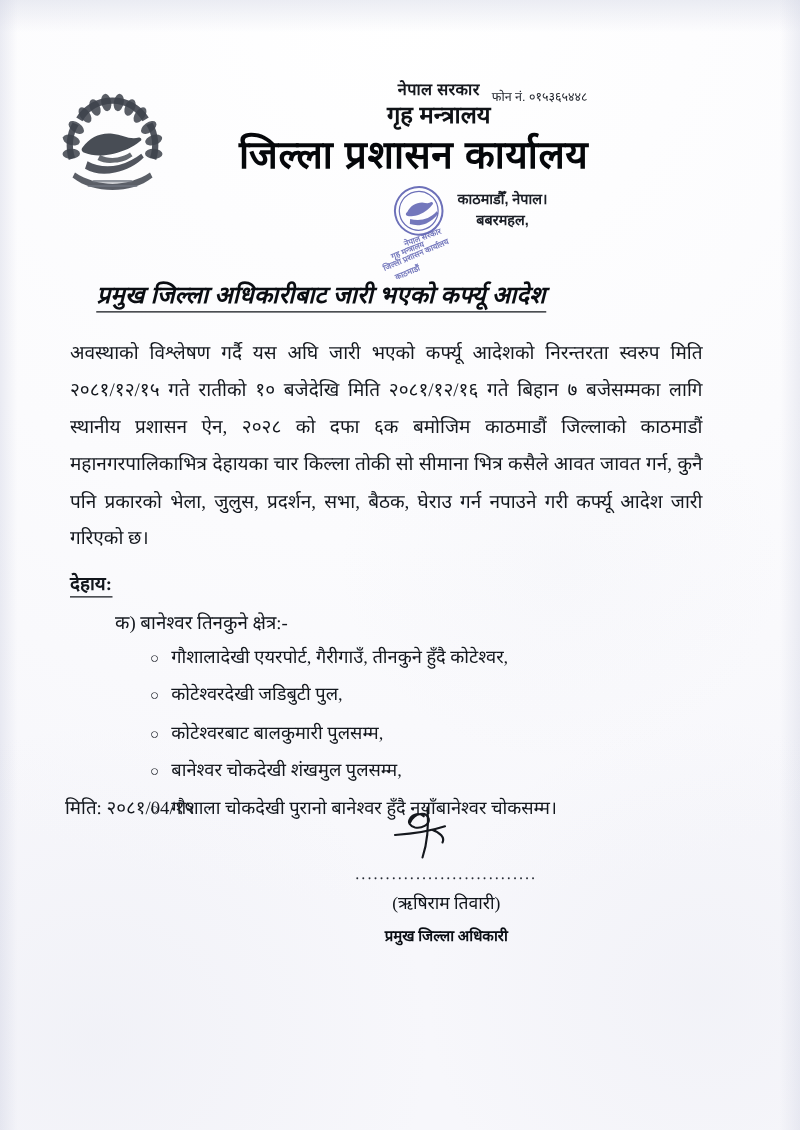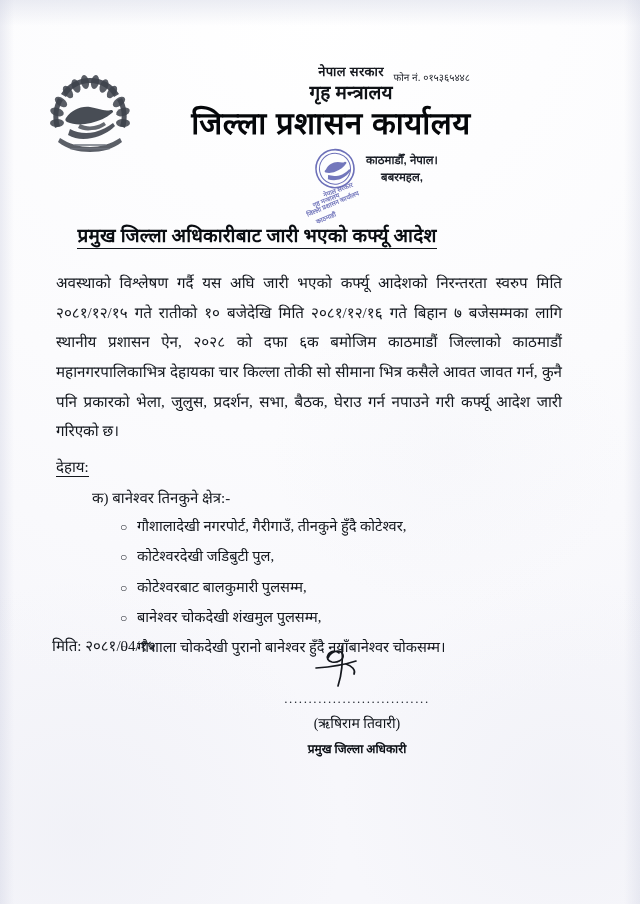--- a/index.html
+++ b/index.html
@@ -154,20 +154,21 @@
   
   .doc-title {
     position: absolute;
     left: 0; right: 0;
     top: 222px;
     text-align: center;
     font-size: 19px;
     font-weight: 700;
     color: #0a0d12;
     letter-spacing: 0.2px;
+    font-style: italic;
   }
   .doc-title span {
     border-bottom: 1.4px solid #10141a;
     padding-bottom: 2px;
   }
 
   
   .body-para {
     position: absolute;
     left: 56px;
@@ -178,21 +179,21 @@
     color: #13171d;
     text-align: justify;
     text-justify: inter-word;
   }
 
   .dehaya-head {
     position: absolute;
     left: 56px;
     top: 456px;
     font-size: 15px;
-    font-weight: 400;
+    font-weight: 700;
     color: #13171d;
   }
   .dehaya-head span {
     border-bottom: 1.2px solid #13171d;
     padding-bottom: 1px;
   }
 
   .clause {
     position: absolute;
     left: 92px;
@@ -364,21 +365,21 @@
 
   <div class="dehaya-head">
     <span>देहाय:</span>
   </div>
 
   <div class="clause">क) बानेश्वर तिनकुने क्षेत्र:-</div>
 
   <div class="bullets">
     <div class="bullet">
       <span class="bullet-marker">○</span>
-      <span class="bullet-text">गौशालादेखी नगरपोर्ट, गैरीगाउँ, तीनकुने हुँदै कोटेश्वर,</span>
+      <span class="bullet-text">गौशालादेखी एयरपोर्ट, गैरीगाउँ, तीनकुने हुँदै कोटेश्वर,</span>
     </div>
     <div class="bullet">
       <span class="bullet-marker">○</span>
       <span class="bullet-text">कोटेश्वरदेखी जडिबुटी पुल,</span>
     </div>
     <div class="bullet">
       <span class="bullet-marker">○</span>
       <span class="bullet-text">कोटेश्वरबाट बालकुमारी पुलसम्म,</span>
     </div>
     <div class="bullet">

